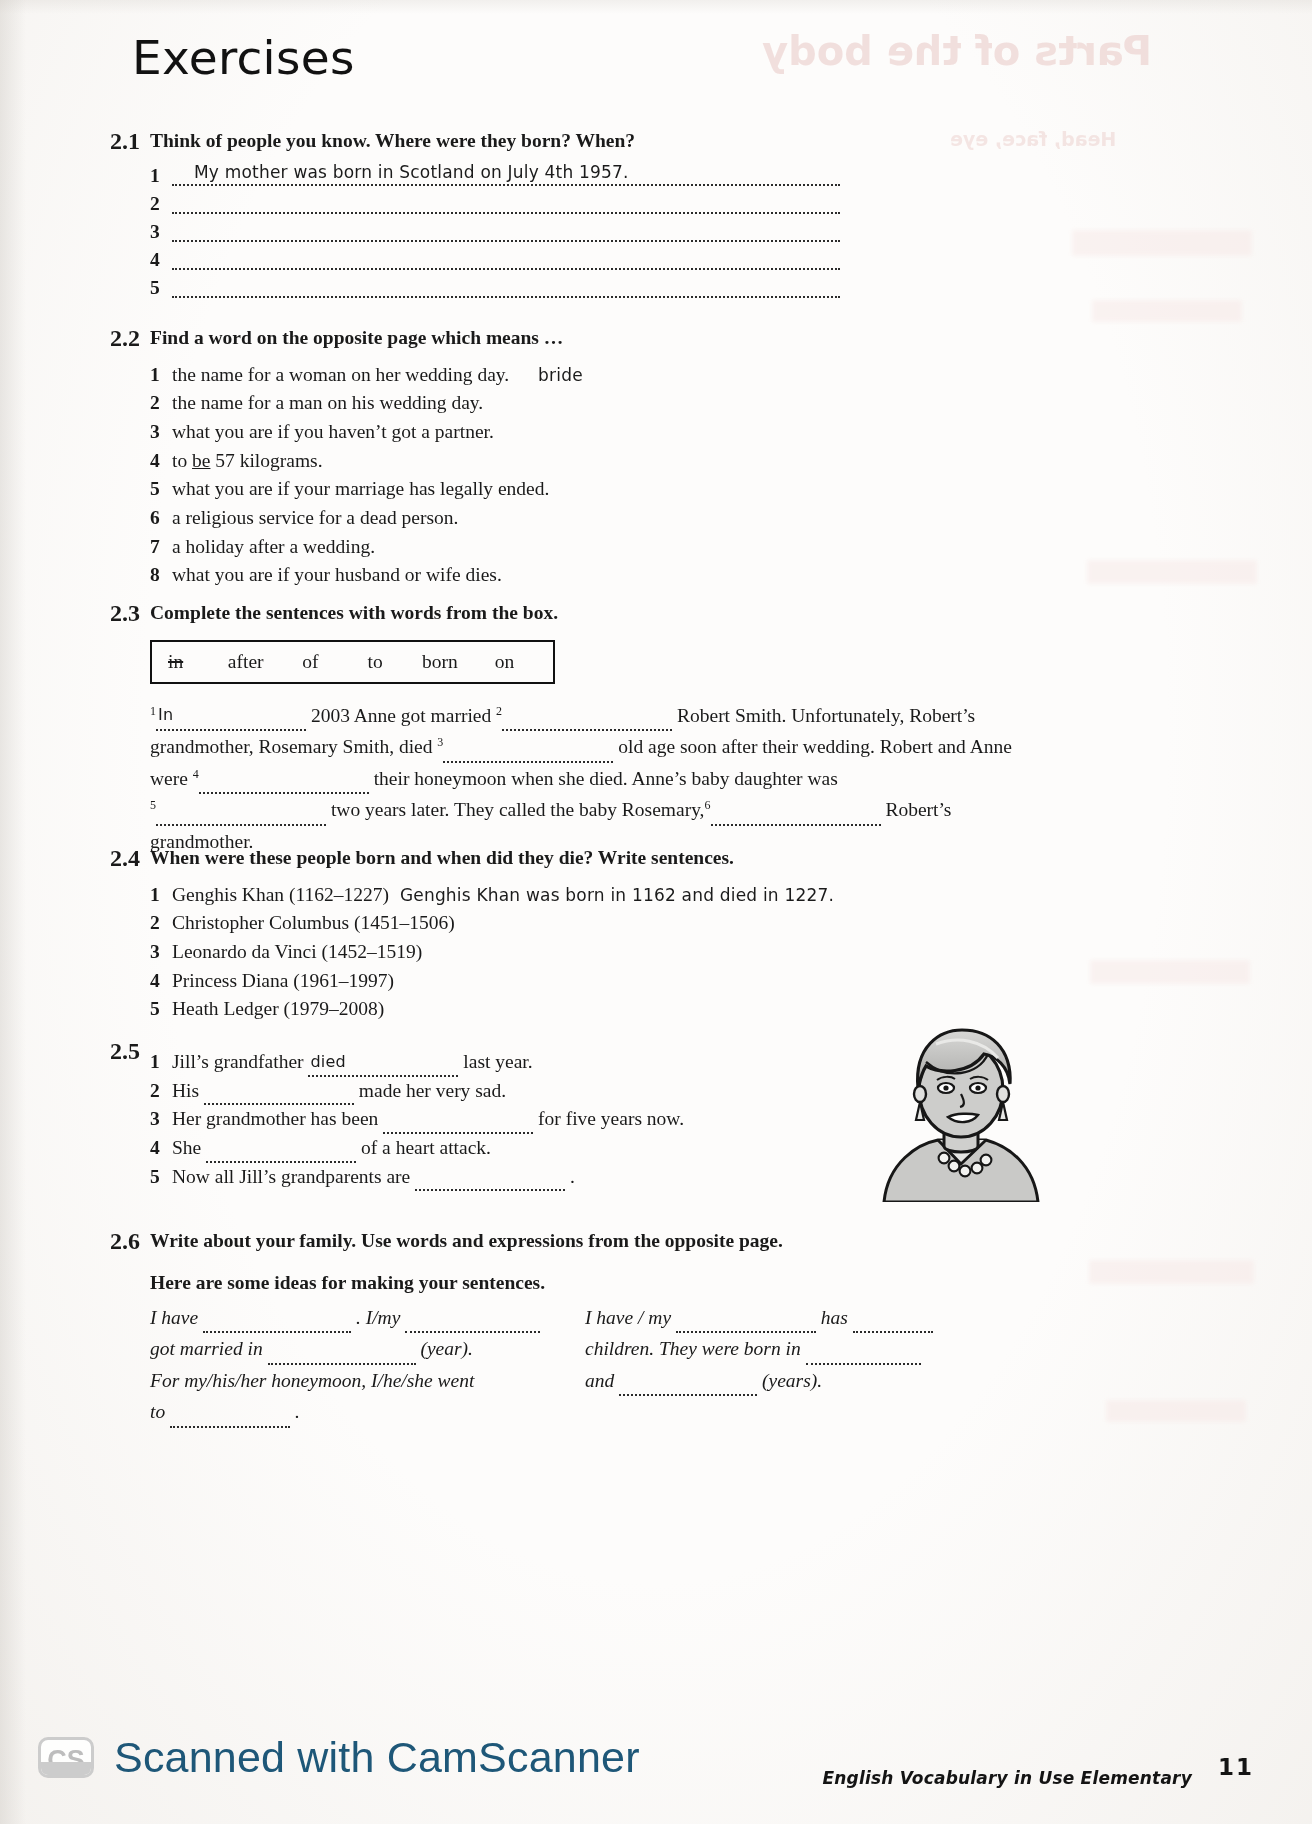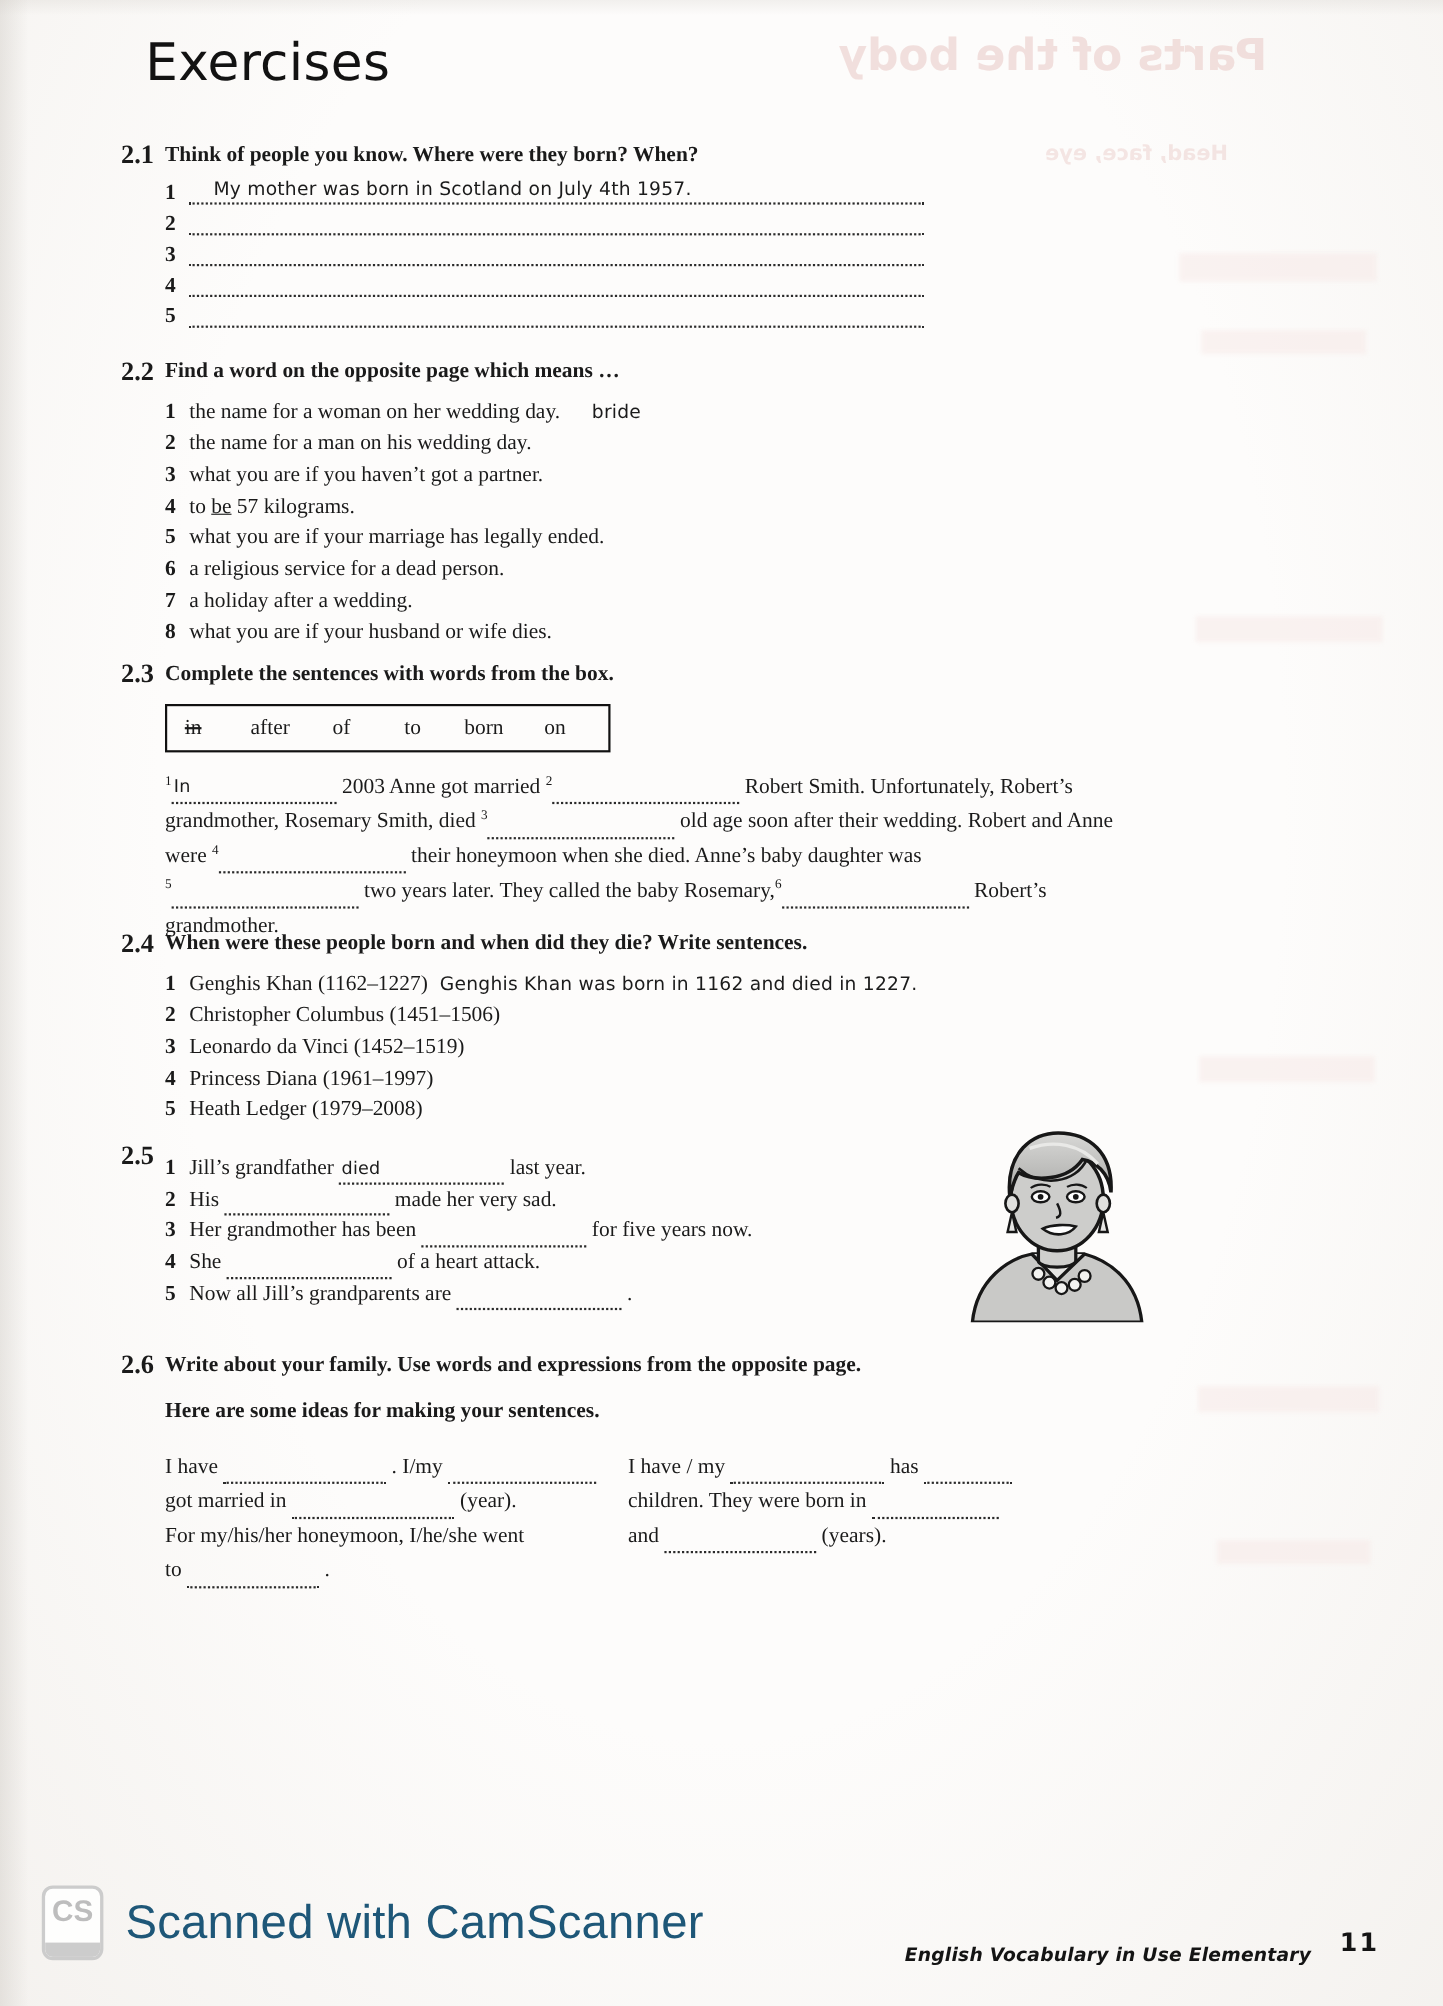--- a/index.html
+++ b/index.html
@@ -131,21 +131,21 @@
     border-bottom:2.5px dotted #2a2a2a;
     height:.8em;
     vertical-align:bottom;
     position:relative;
   }
   .gap .hand { position:absolute; left:2px; bottom:1px; }
   .g-w1 { width:150px; }
   .g-w2 { width:170px; }
 
   
-  .two-col { display:flex; margin-top:24px; gap:16px; }
+  .two-col { display:flex; margin-top:8px; gap:30px;font-style:italic; }
   .col { font-size:19.5px; line-height:1.62; }
   .col-l { width:405px; }
   .col-r { width:360px; }
 
   
   .illus { position:absolute; left:866px; top:1022px; width:190px; height:180px; }
 
   
   .footer-book {
     position:absolute; right:120px; bottom:36px;
@@ -161,21 +161,21 @@
     letter-spacing:2px;
   }
 
   
   .cs-wm {
     position:absolute; left:38px; bottom:42px;
     display:flex; align-items:center; gap:20px;
     opacity:.92;
   }
   .cs-logo {
-    width:56px; height:68px;
+    width:56px; height:41px;
     border:3.5px solid #c9c9c9;
     border-radius:10px;
     position:relative; box-sizing:border-box;
     display:flex; align-items:flex-start; justify-content:center;
     overflow:hidden;
     background:#ffffff;
   }
   .cs-logo .cs-text {
     font-family:"Liberation Sans", sans-serif;
     font-weight:700; font-size:27px; color:#b9b9b9;

